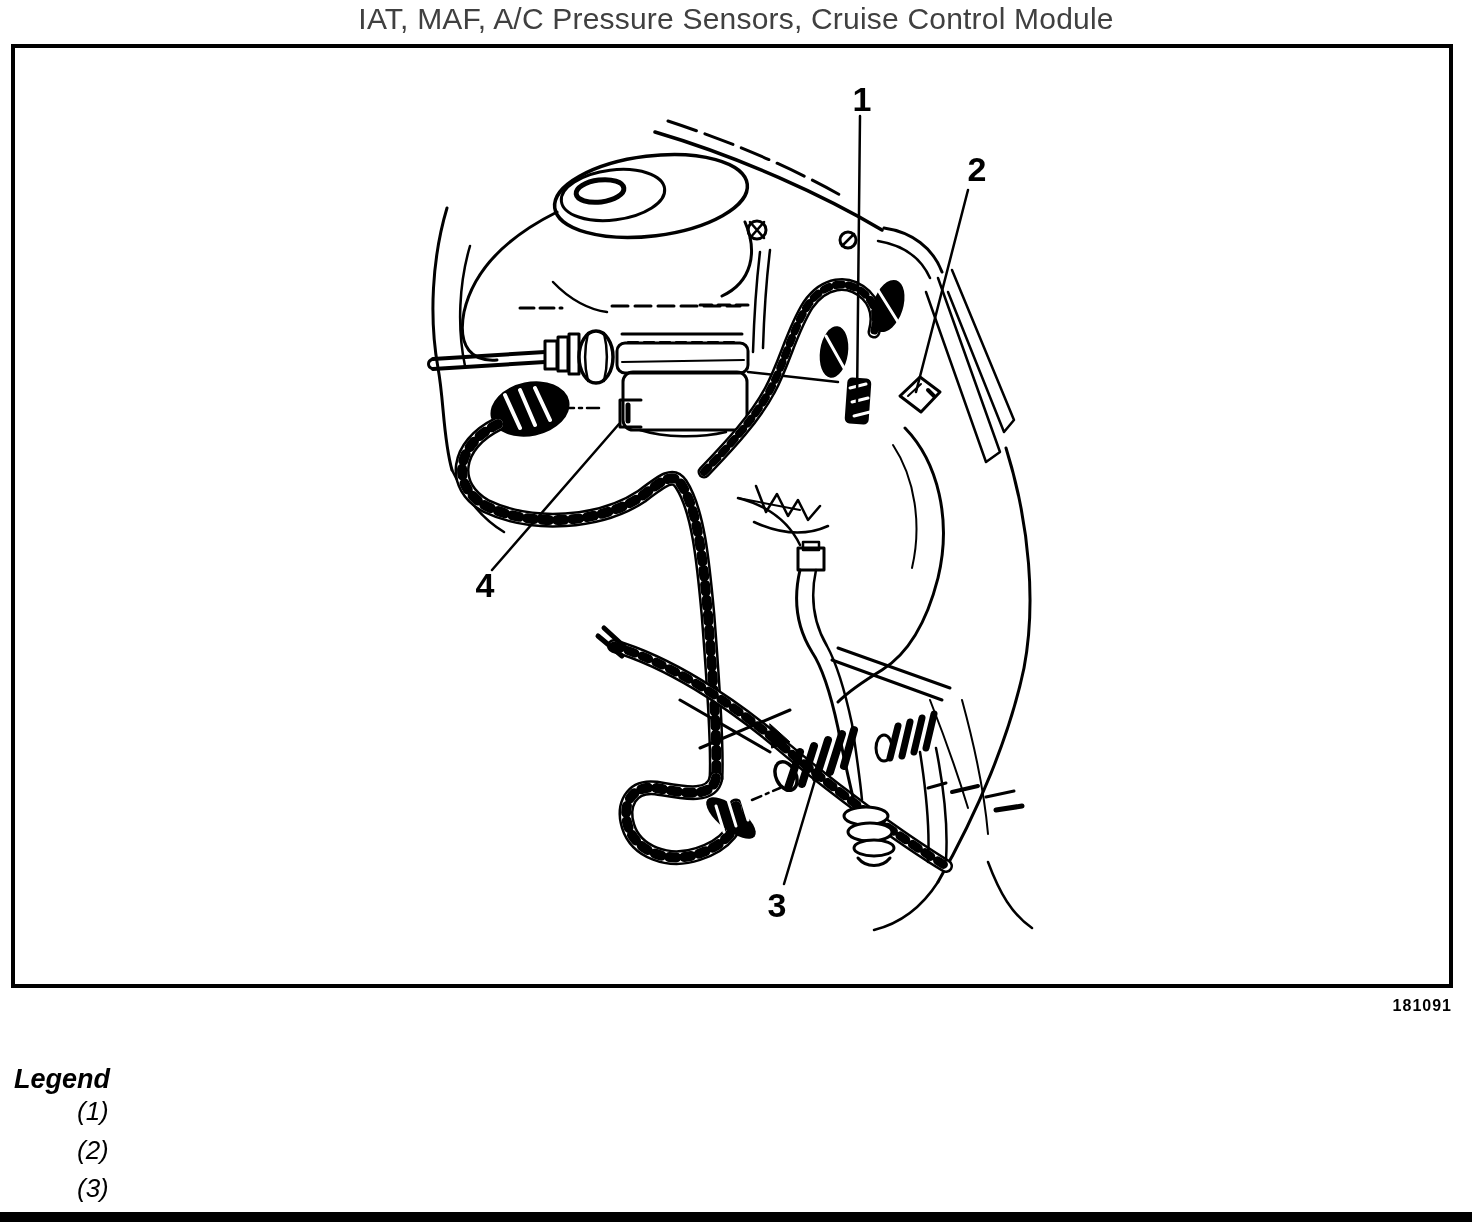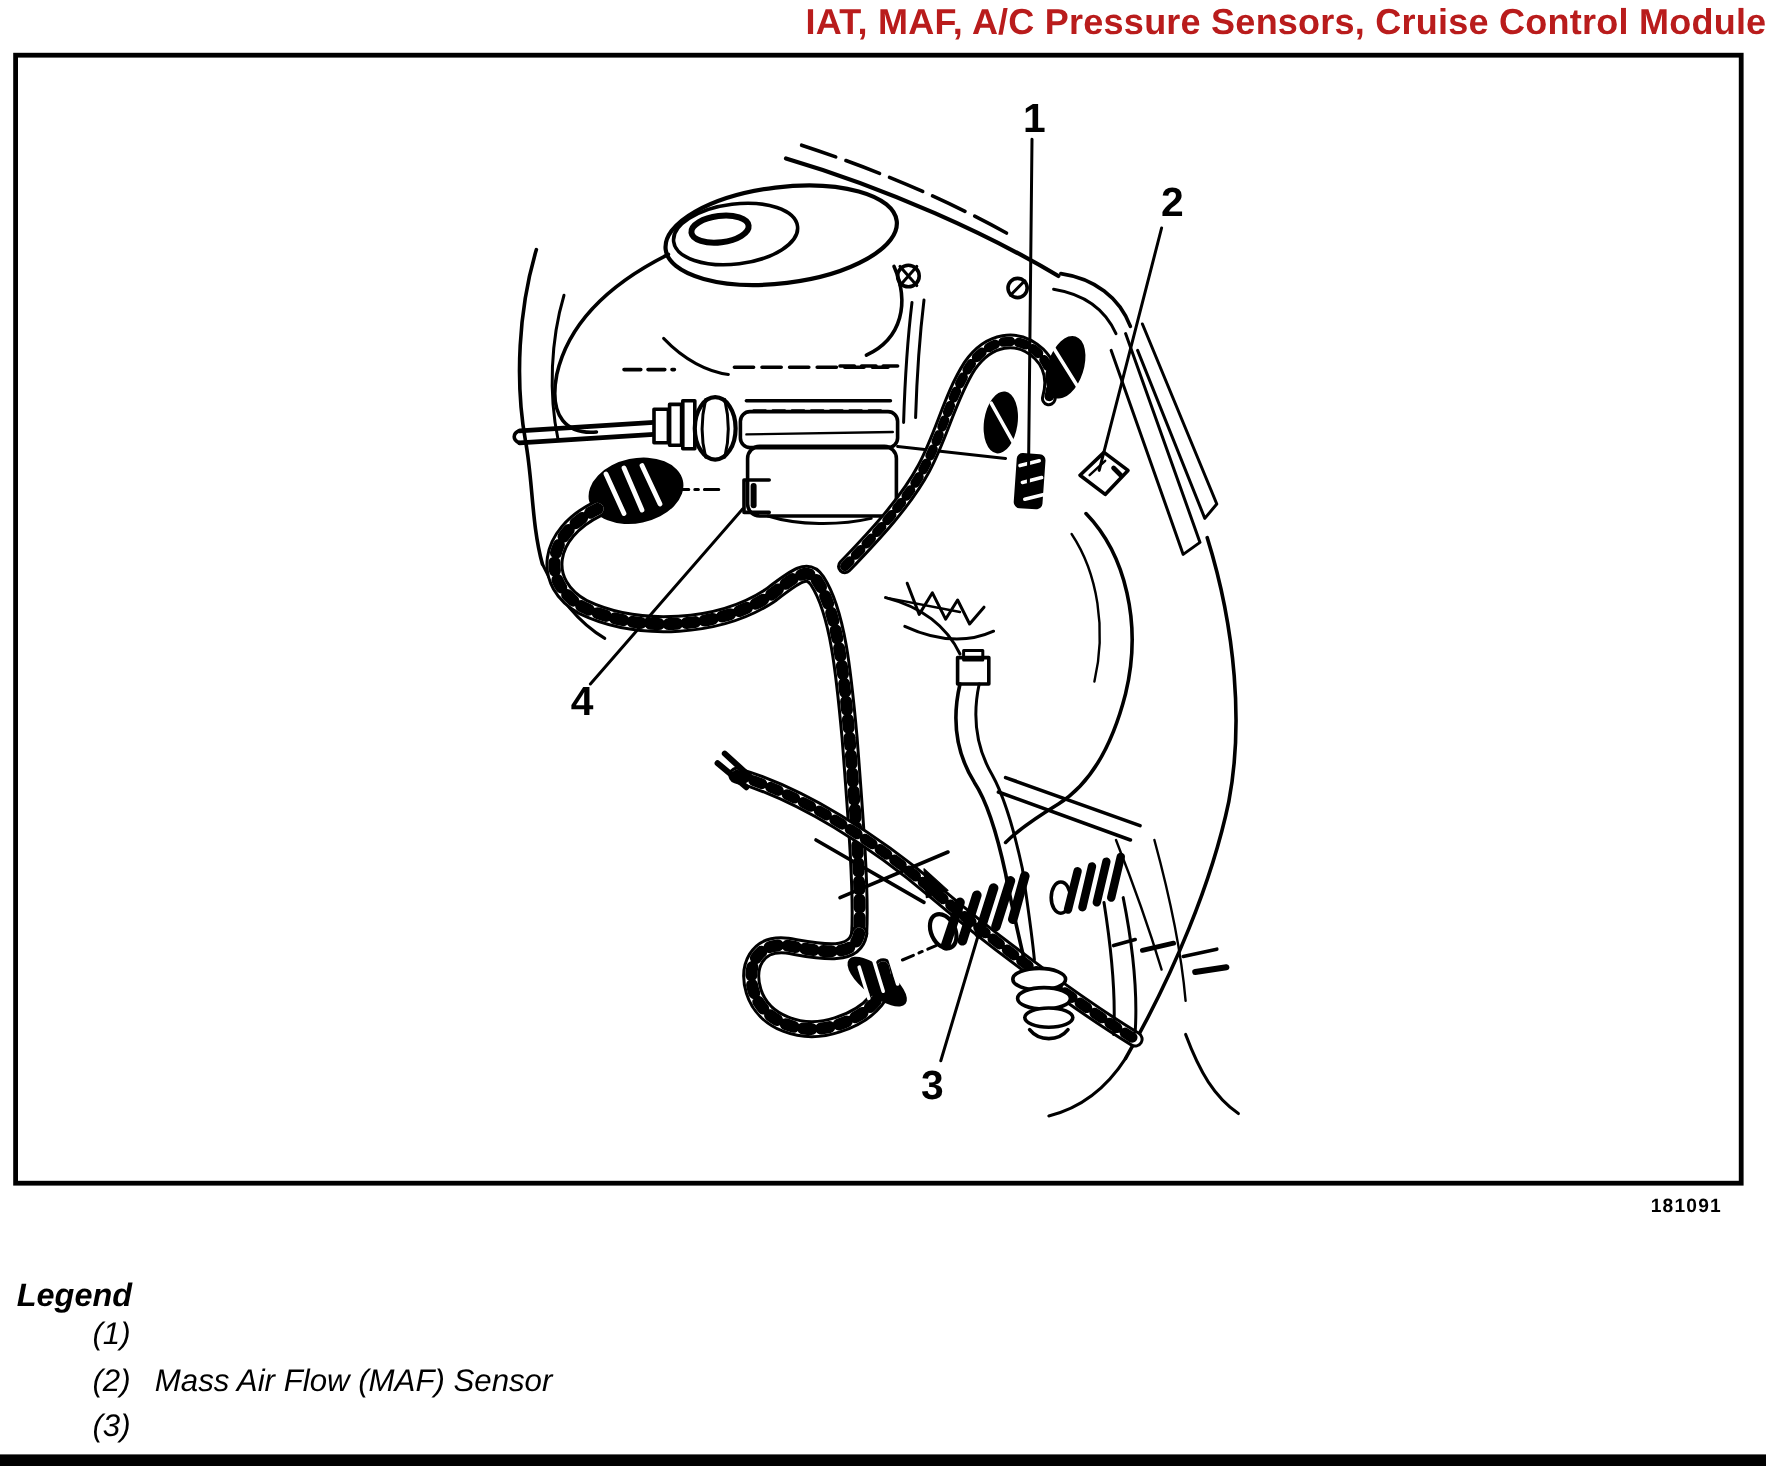--- a/index.html
+++ b/index.html
@@ -11,25 +11,25 @@
   #page {
     position: relative;
     width: 1472px; height: 1222px;
     background: #ffffff;
     overflow: hidden;
     color: #000;
   }
   .title {
     position: absolute;
     left: 0; top: 2px; width: 100%;
-    text-align: right;
+    text-align: center;
     font-size: 30px;
-    font-weight: 700;
+    font-weight: 400;
     letter-spacing: 0.2px;
-    color: #b91c1c;
+    color: #404040;
   }
   .frame {
     position: absolute;
     left: 11px; top: 44px;
     width: 1434px; height: 936px;
     border: 4px solid #000;
     background: #fff;
   }
   .art {
     position: absolute;
@@ -44,21 +44,21 @@
     font-weight: 700;
     line-height: 1;
     color: #000;
   }
   #callout-1 { left: 845px; top: 82px; }
   #callout-2 { left: 960px; top: 152px; }
   #callout-3 { left: 760px; top: 888px; }
   #callout-4 { left: 468px; top: 568px; }
   .fig-number {
     position: absolute;
-    right: 37px; top: 997px;
+    right: 20px; top: 997px;
     font-size: 16px;
     font-weight: 700;
     letter-spacing: 1px;
     color: #000;
   }
   .legend {
     position: absolute;
     left: 0; top: 1064px; width: 100%; font-style: italic;
   }
   .legend-heading {
@@ -282,21 +282,20 @@
 
   <div class="fig-number">181091</div>
 
   <div class="legend">
     <div class="legend-heading">Legend</div>
     <div class="legend-item">
       <span class="num">(1)</span>
     </div>
     <div class="legend-item">
       <span class="num">(2)</span>
-      <span class="txt">Mass Air Flow (MAF) Sensor</span>
     </div>
     <div class="legend-item">
       <span class="num">(3)</span>
     </div>
     <div class="legend-item">
       <span class="num">(4)</span>
     </div>
   </div>
 
   <div class="bottom-rule"></div>

